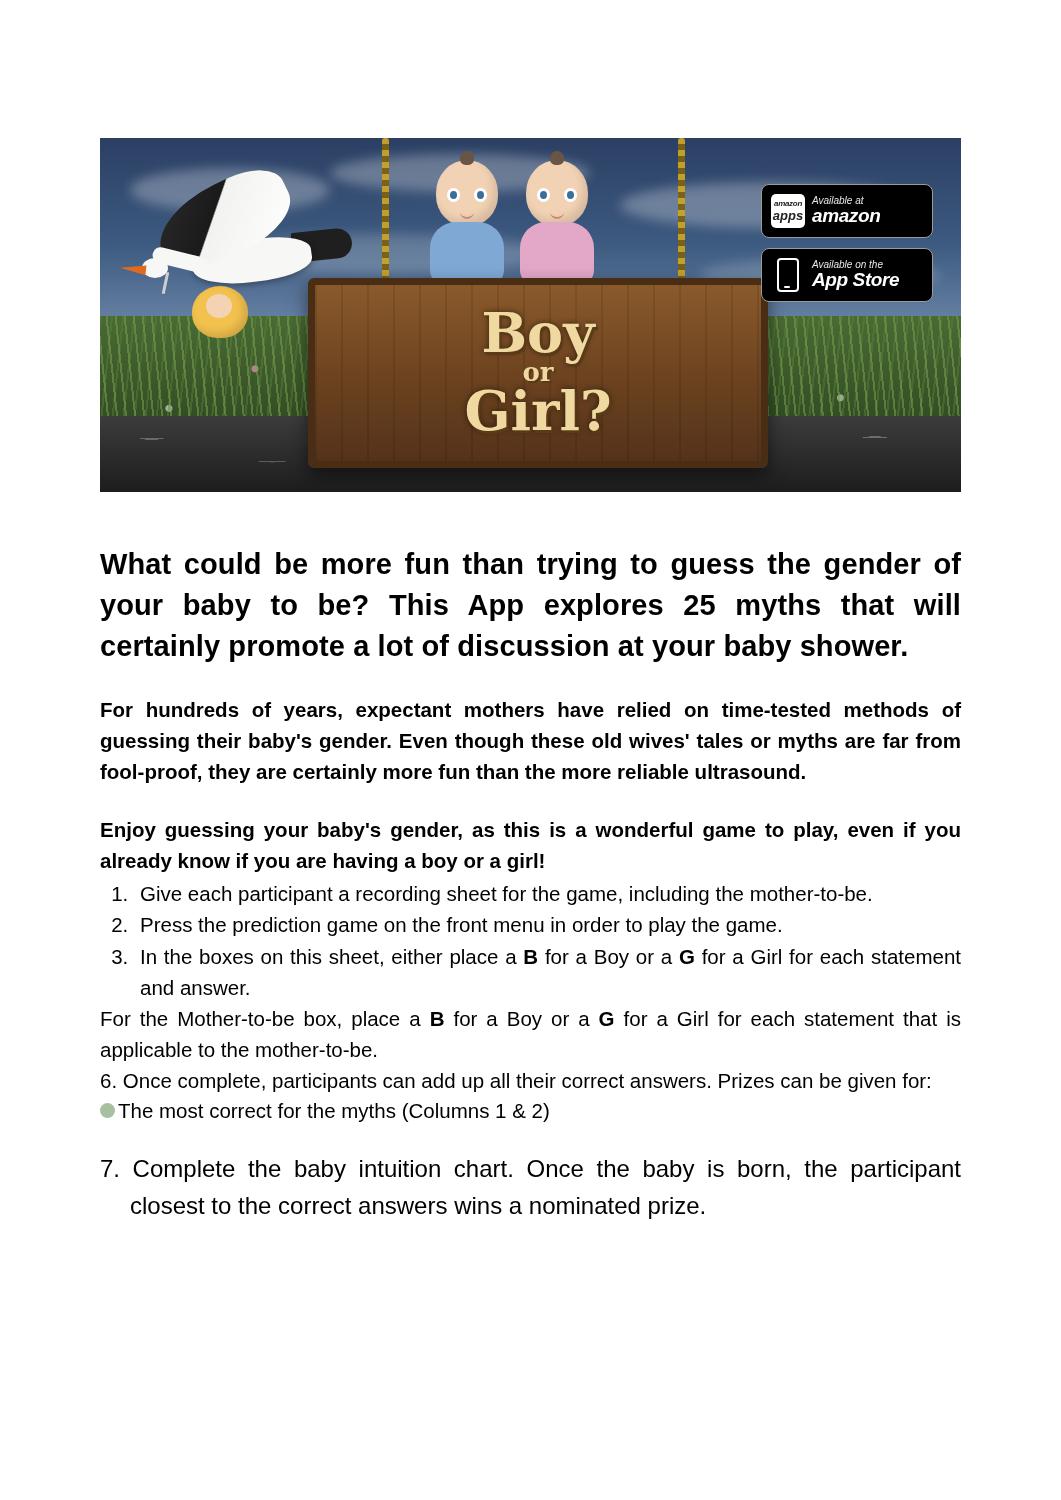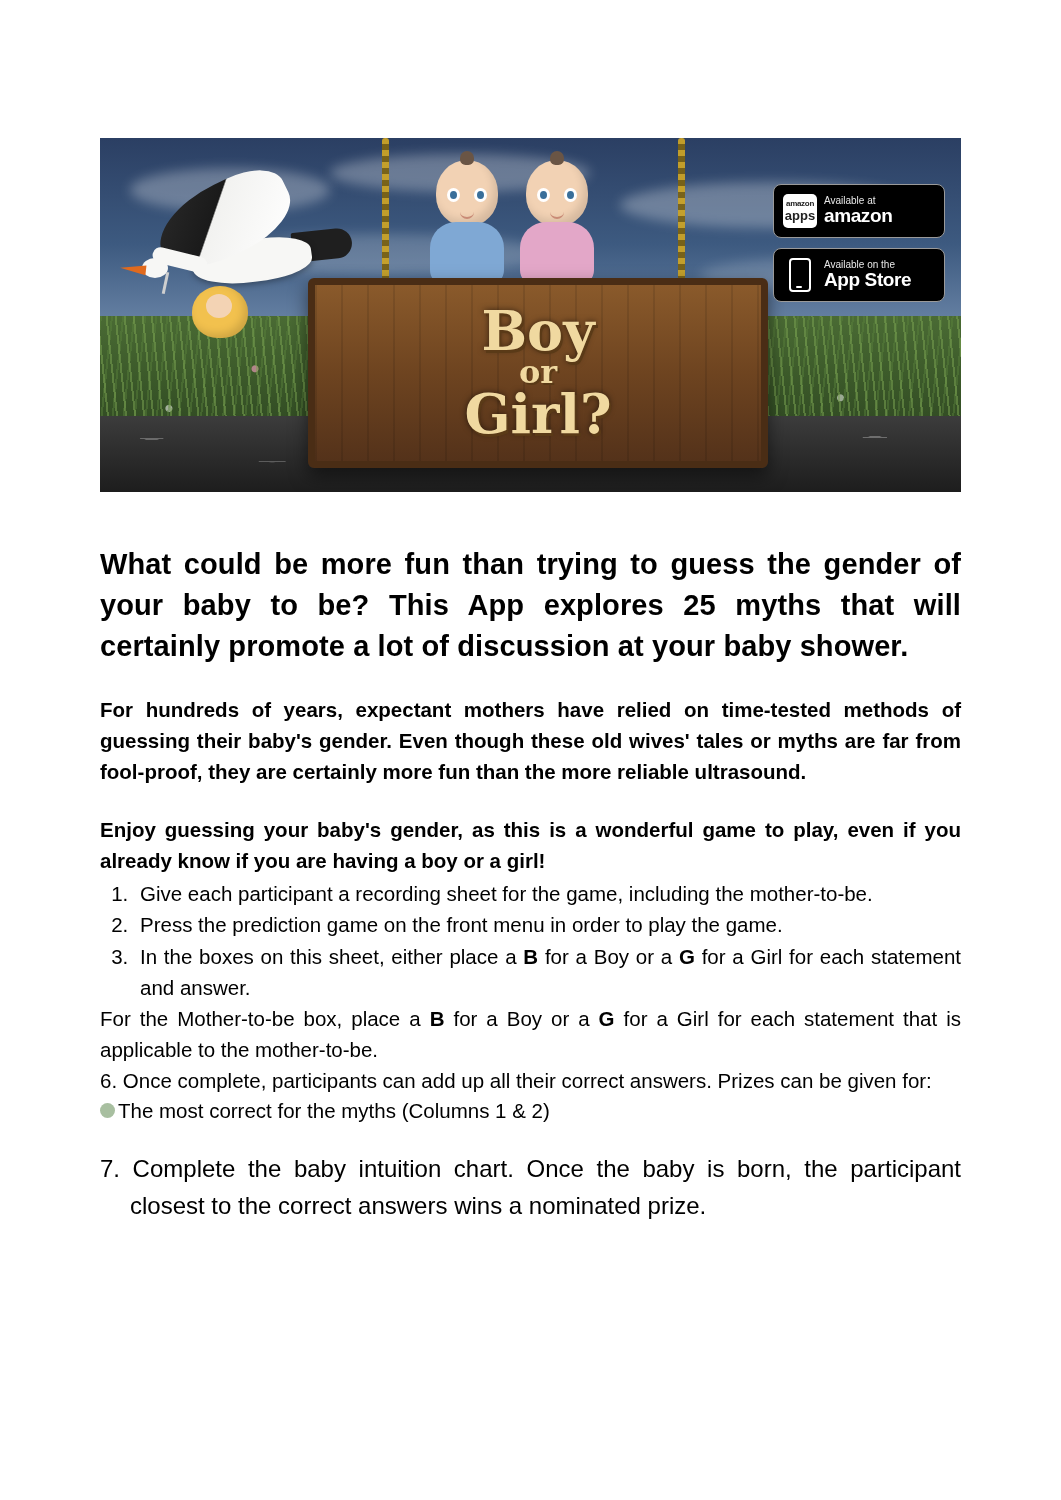--- a/index.html
+++ b/index.html
@@ -130,21 +130,21 @@
   }
   .sign-text .big {
     font-family: "DejaVu Serif", serif;
     font-size: 54px;
     font-weight: 700;
     color: #f0d9a0;
     text-shadow: 2px 3px 0 #5a3a17, 0 0 6px rgba(0,0,0,.6);
   }
   .sign-text .small {
     font-family: "DejaVu Serif", serif;
-    font-size: 32px;
+    font-size: 26px;
     font-weight: 700;
     color: #f0d9a0;
     text-shadow: 2px 2px 0 #5a3a17;
     margin: 2px 0;
   }
 
   
   .baby { position: absolute; top: 22px; }
   .baby .head {
     width: 62px; height: 66px;
@@ -262,23 +262,24 @@
   .bundle-rope {
     position: absolute; left: 28px; top: 94px;
     width: 3px; height: 22px;
     background: #cfcfcf;
     transform: rotate(12deg);
   }
 
   
   .badges {
     position: absolute;
-    right: 16px;
+    right: 28px;
     top: 46px;
     width: 172px;
+    font-style: italic;
   }
   .badge {
     height: 54px;
     margin-bottom: 10px;
     background: #000000;
     border: 1px solid #9a9a9a;
     border-radius: 8px;
     display: flex;
     align-items: center;
     padding: 0 9px;

